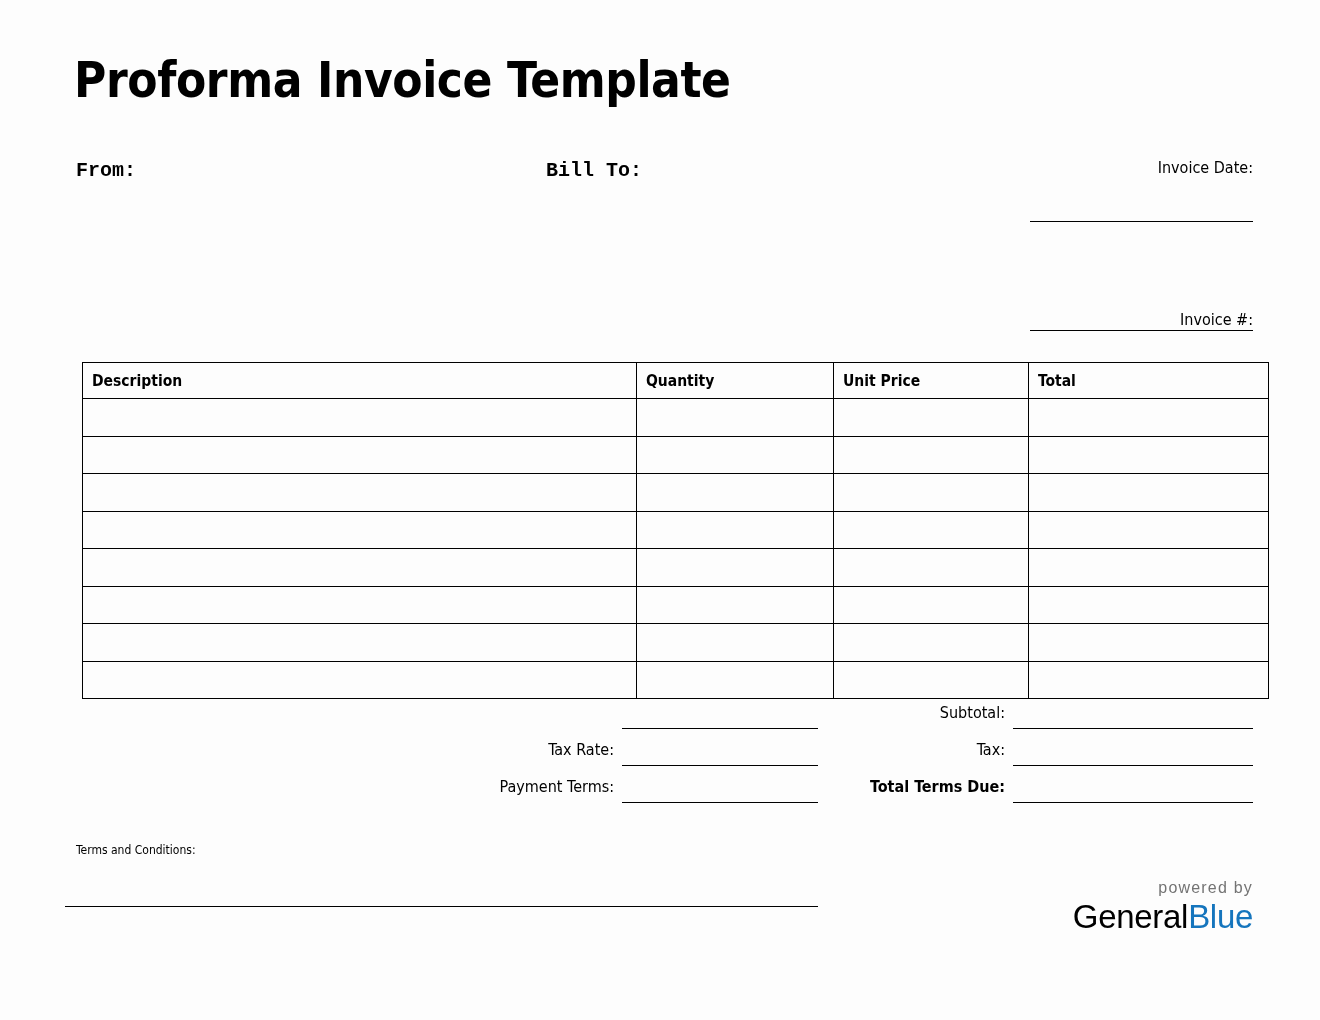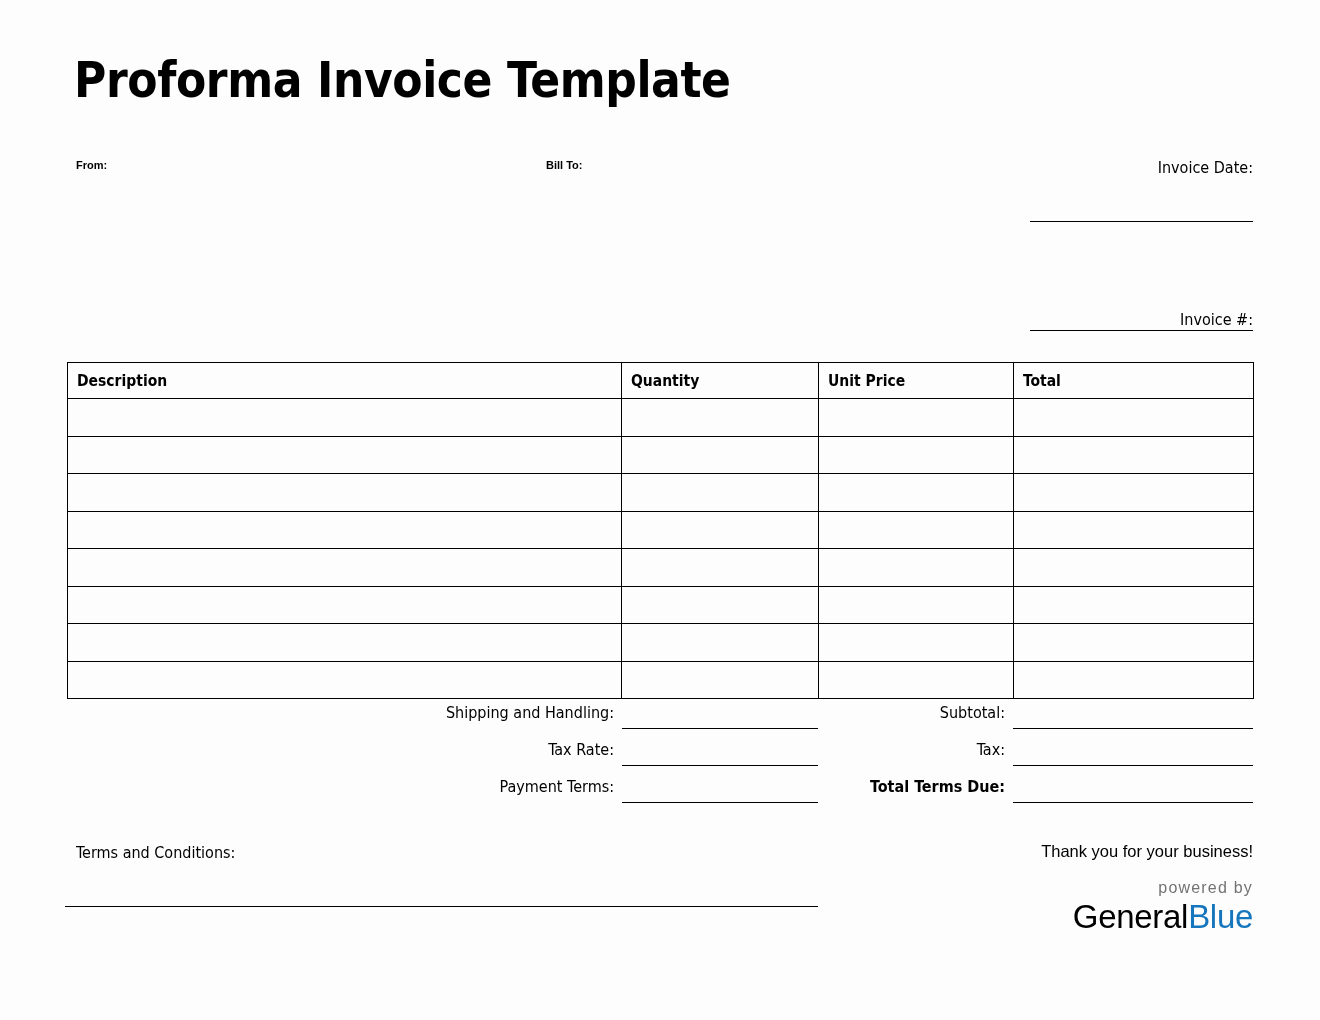--- a/index.html
+++ b/index.html
@@ -30,22 +30,22 @@
     font-size: 49px;
     font-weight: bold;
     letter-spacing: -0.4px;
     white-space: nowrap;
     line-height: 1;
   }
 
   
   .party-label {
     position: absolute;
-    font-family: Liberation Sans, sans-serif;
-    font-size: 11px;
+    font-family: Liberation Mono, monospace;
+    font-size: 20px;
     font-weight: bold;
     white-space: nowrap;
   }
   #from-label  { left: 76px;  top: 159px; }
   #billto-label{ left: 546px; top: 159px; }
 
   
   .meta-label {
     position: absolute;
     font-family: "DejaVu Sans Condensed", "Liberation Sans Narrow", "Liberation Sans", sans-serif;
@@ -65,21 +65,21 @@
     width: 223px;
     height: 0;
     border-top: 1.6px solid #000;
   }
   #invoice-date-rule { top: 221px; }
   #invoice-num-rule  { top: 330px; }
 
   
   .items-table {
     position: absolute;
-    left: 67px;
+    left: 82px;
     top: 362px;
     width: 1186px;
     border-collapse: collapse;
     table-layout: fixed;
     padding-left: 16px;
   }
   .items-table th,
   .items-table td {
     border: 1.6px solid #000;
     padding: 0;
@@ -138,21 +138,21 @@
   #tax-rule       { top: 765px; }
   #due-label      { top: 777px; }
   #due-rule       { top: 802px; }
 
   
   #tc-label {
     position: absolute;
     left: 76px;
     top: 843px;
     font-family: "DejaVu Sans Condensed", "Liberation Sans Narrow", "Liberation Sans", sans-serif;
-    font-size: 16px;
+    font-size: 12px;
     font-weight: normal;
     white-space: nowrap;
   }
   #tc-rule {
     position: absolute;
     left: 65px;
     top: 906px;
     width: 753px;
     height: 0;
     border-top: 1.6px solid #000;
@@ -271,41 +271,39 @@
       </tr>
       <tr>
         <td></td>
         <td></td>
         <td></td>
         <td></td>
       </tr>
     </tbody>
   </table>
 
-  <div class="totals-label tl-left" id="sh-label">Shipping and Handling:</div>
   <div class="totals-rule tr-left" id="sh-rule"></div>
 
   <div class="totals-label tl-left" id="taxrate-label">Tax Rate:</div>
   <div class="totals-rule tr-left" id="taxrate-rule"></div>
 
   <div class="totals-label tl-left" id="terms-label">Payment Terms:</div>
   <div class="totals-rule tr-left" id="terms-rule"></div>
 
   <div class="totals-label tl-right" id="subtotal-label">Subtotal:</div>
   <div class="totals-rule tr-right" id="subtotal-rule"></div>
 
   <div class="totals-label tl-right" id="tax-label">Tax:</div>
   <div class="totals-rule tr-right" id="tax-rule"></div>
 
   <div class="totals-label tl-right bold" id="due-label">Total Terms Due:</div>
   <div class="totals-rule tr-right" id="due-rule"></div>
 
   <div id="tc-label">Terms and Conditions:</div>
   <div id="tc-rule"></div>
 
-  <div id="thanks">Thank you for your business!</div>
 
   <div class="logo">
     <span class="logo-powered">powered by</span>
     <span class="logo-word logo-general">General</span><span class="logo-word logo-blue">Blue</span>
   </div>
 
 </div>
 
 </body></html>

